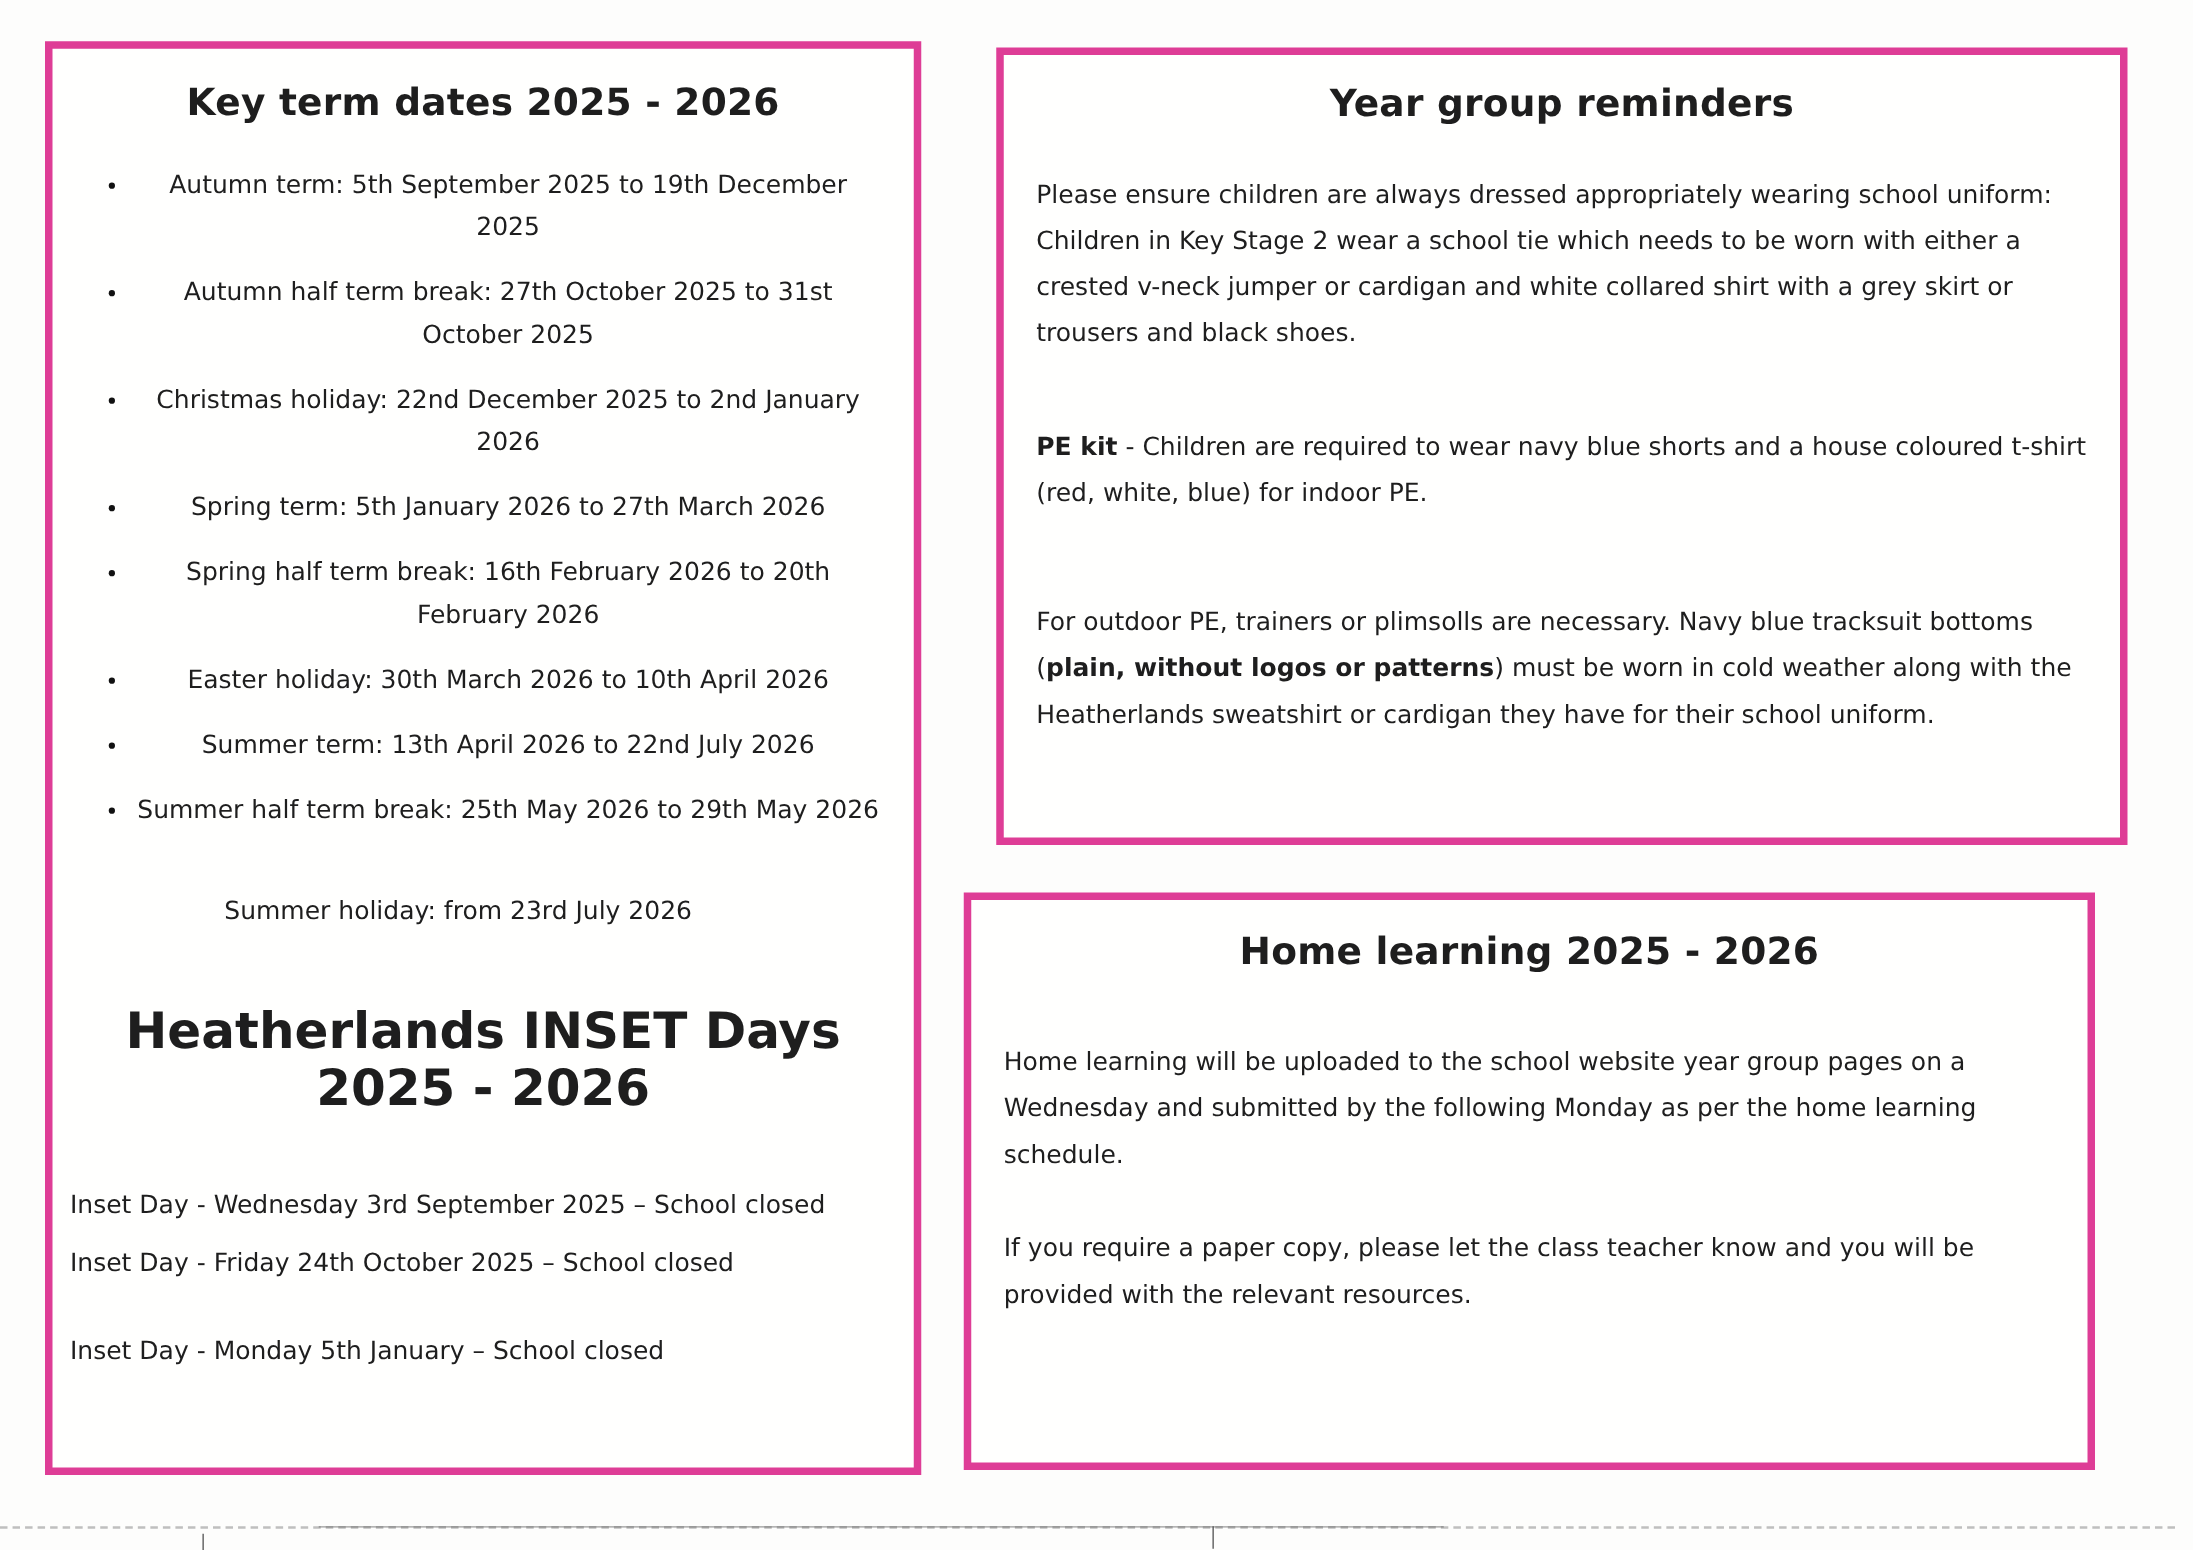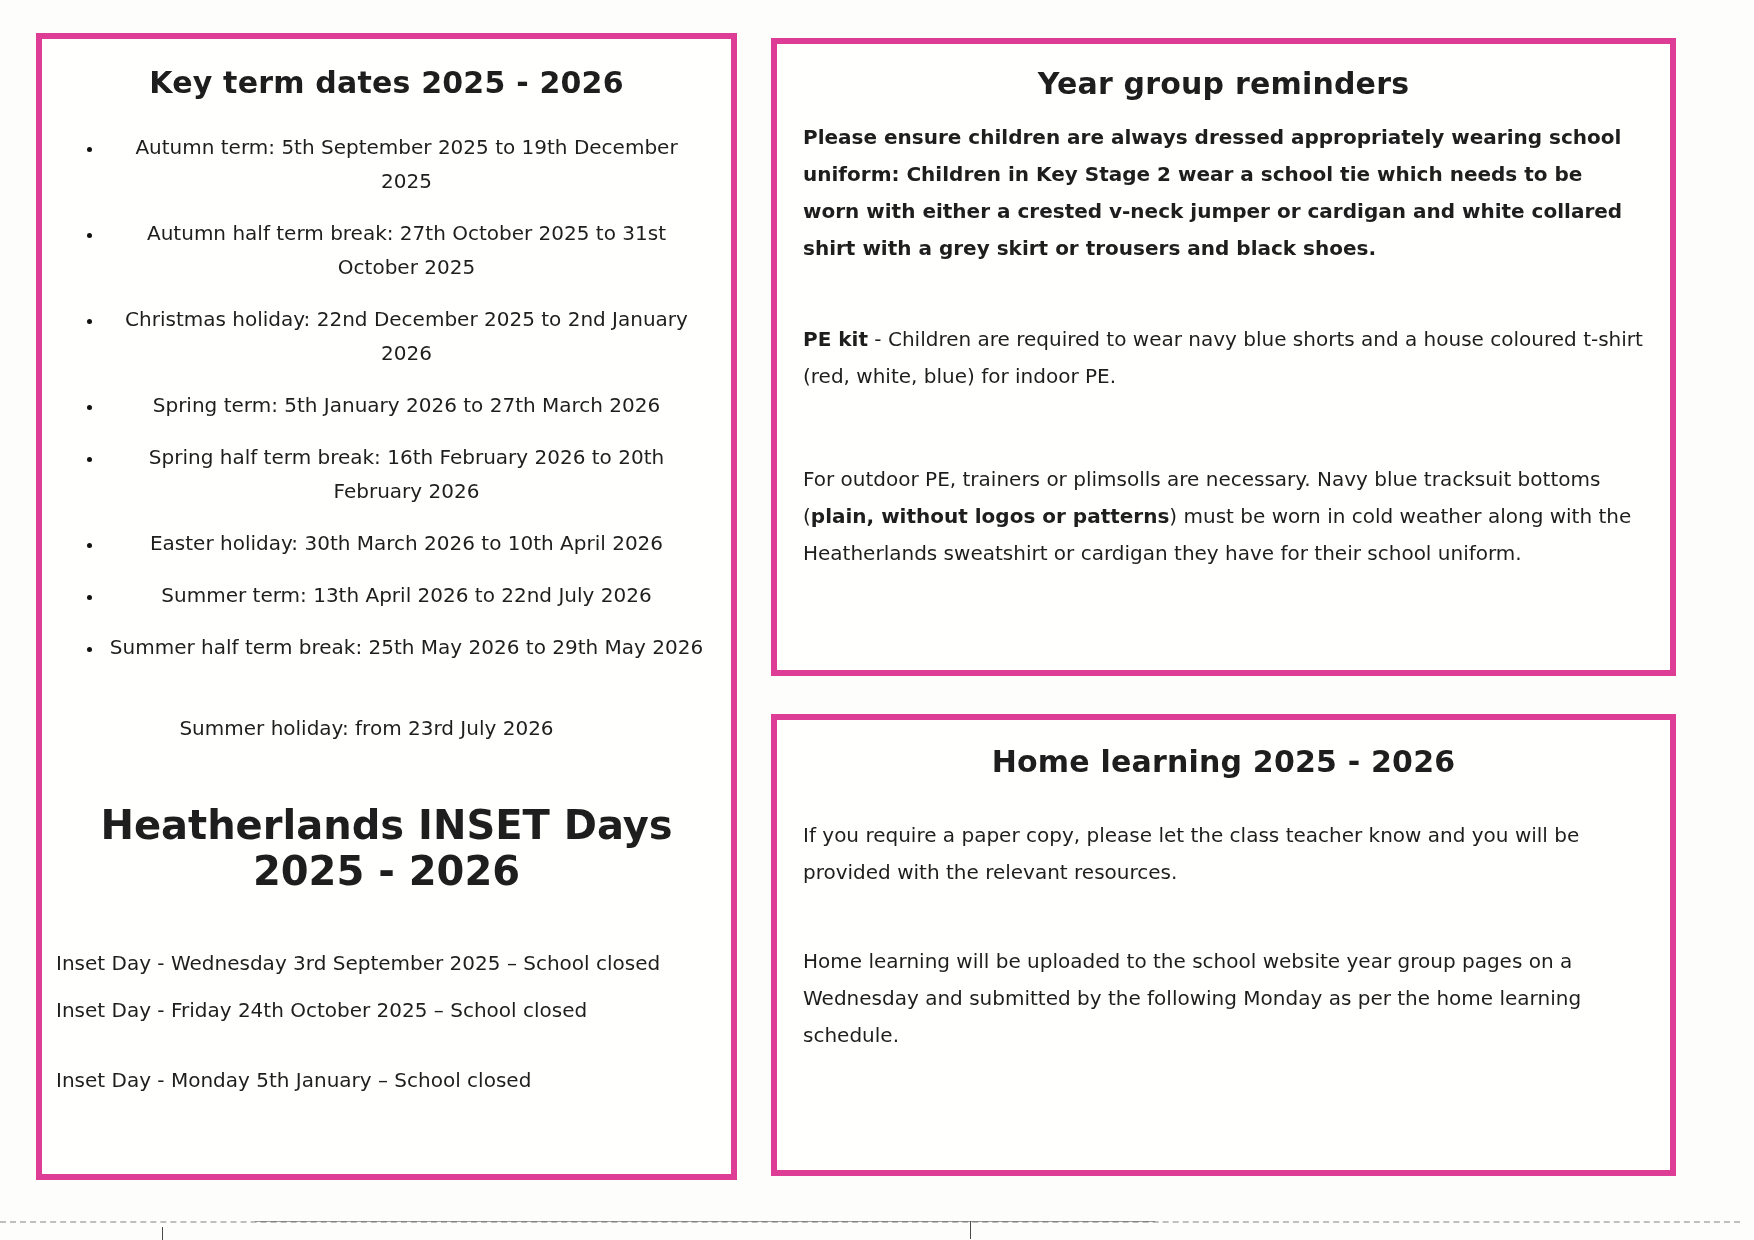--- a/index.html
+++ b/index.html
@@ -73,38 +73,38 @@
   }
   .inset-list p {
     margin: 0 0 25px 0;
     line-height: 22px;
   }
   .inset-list p.inset-gap {
     margin-top: 48px;
   }
   
   .panel-reminders {
-    left: 771px;
+    left: 797px;
     top: 38px;
     width: 905px;
     height: 638px;
   }
   .panel-reminders .panel-inner,
   .panel-home .panel-inner {
     padding: 10px 26px;
   }
   .panel-reminders .panel-title {
     margin-top: 12px;
   }
   .body-text {
     font-size: 20px;
     line-height: 37px;
     margin: 0;
   }
-  .p-uniform  { margin-top: 18px; font-weight: bold; }
+  .p-uniform  { margin-top: 36px; }
   .p-pekit    { margin-top: 54px; }
   .p-outdoor  { margin-top: 66px; }
   .panel-home {
     left: 771px;
     top: 714px;
     width: 905px;
     height: 462px;
   }
   .panel-home .panel-title {
     margin-top: 14px;
@@ -190,23 +190,23 @@
       <p class="body-text p-pekit"><strong>PE kit</strong><span> - Children are required to wear navy blue shorts and a house coloured t-shirt (red, white, blue) for indoor PE.</span></p>
 
       <p class="body-text p-outdoor"><span>For outdoor PE, trainers or plimsolls are necessary. Navy blue tracksuit bottoms (</span><strong>plain, without logos or patterns</strong><span>) must be worn in cold weather along with the Heatherlands sweatshirt or cardigan they have for their school uniform.</span></p>
     </div>
   </section>
 
   <section class="panel panel-home">
     <div class="panel-inner">
       <h1 class="panel-title">Home learning 2025 - 2026</h1>
 
+      <p class="body-text p-upload">Home learning will be uploaded to the school website year group pages on a Wednesday and submitted by the following Monday as per the home learning schedule.</p>
+
       <p class="body-text p-paper">If you require a paper copy, please let the class teacher know and you will be provided with the relevant resources.</p>
-
-      <p class="body-text p-upload">Home learning will be uploaded to the school website year group pages on a Wednesday and submitted by the following Monday as per the home learning schedule.</p>
 
     </div>
   </section>
 
   <div class="scan-line-dashed"></div>
   <div class="scan-line-solid"></div>
   <div class="scan-tick-1"></div>
   <div class="scan-tick-2"></div>
 
 </div>

